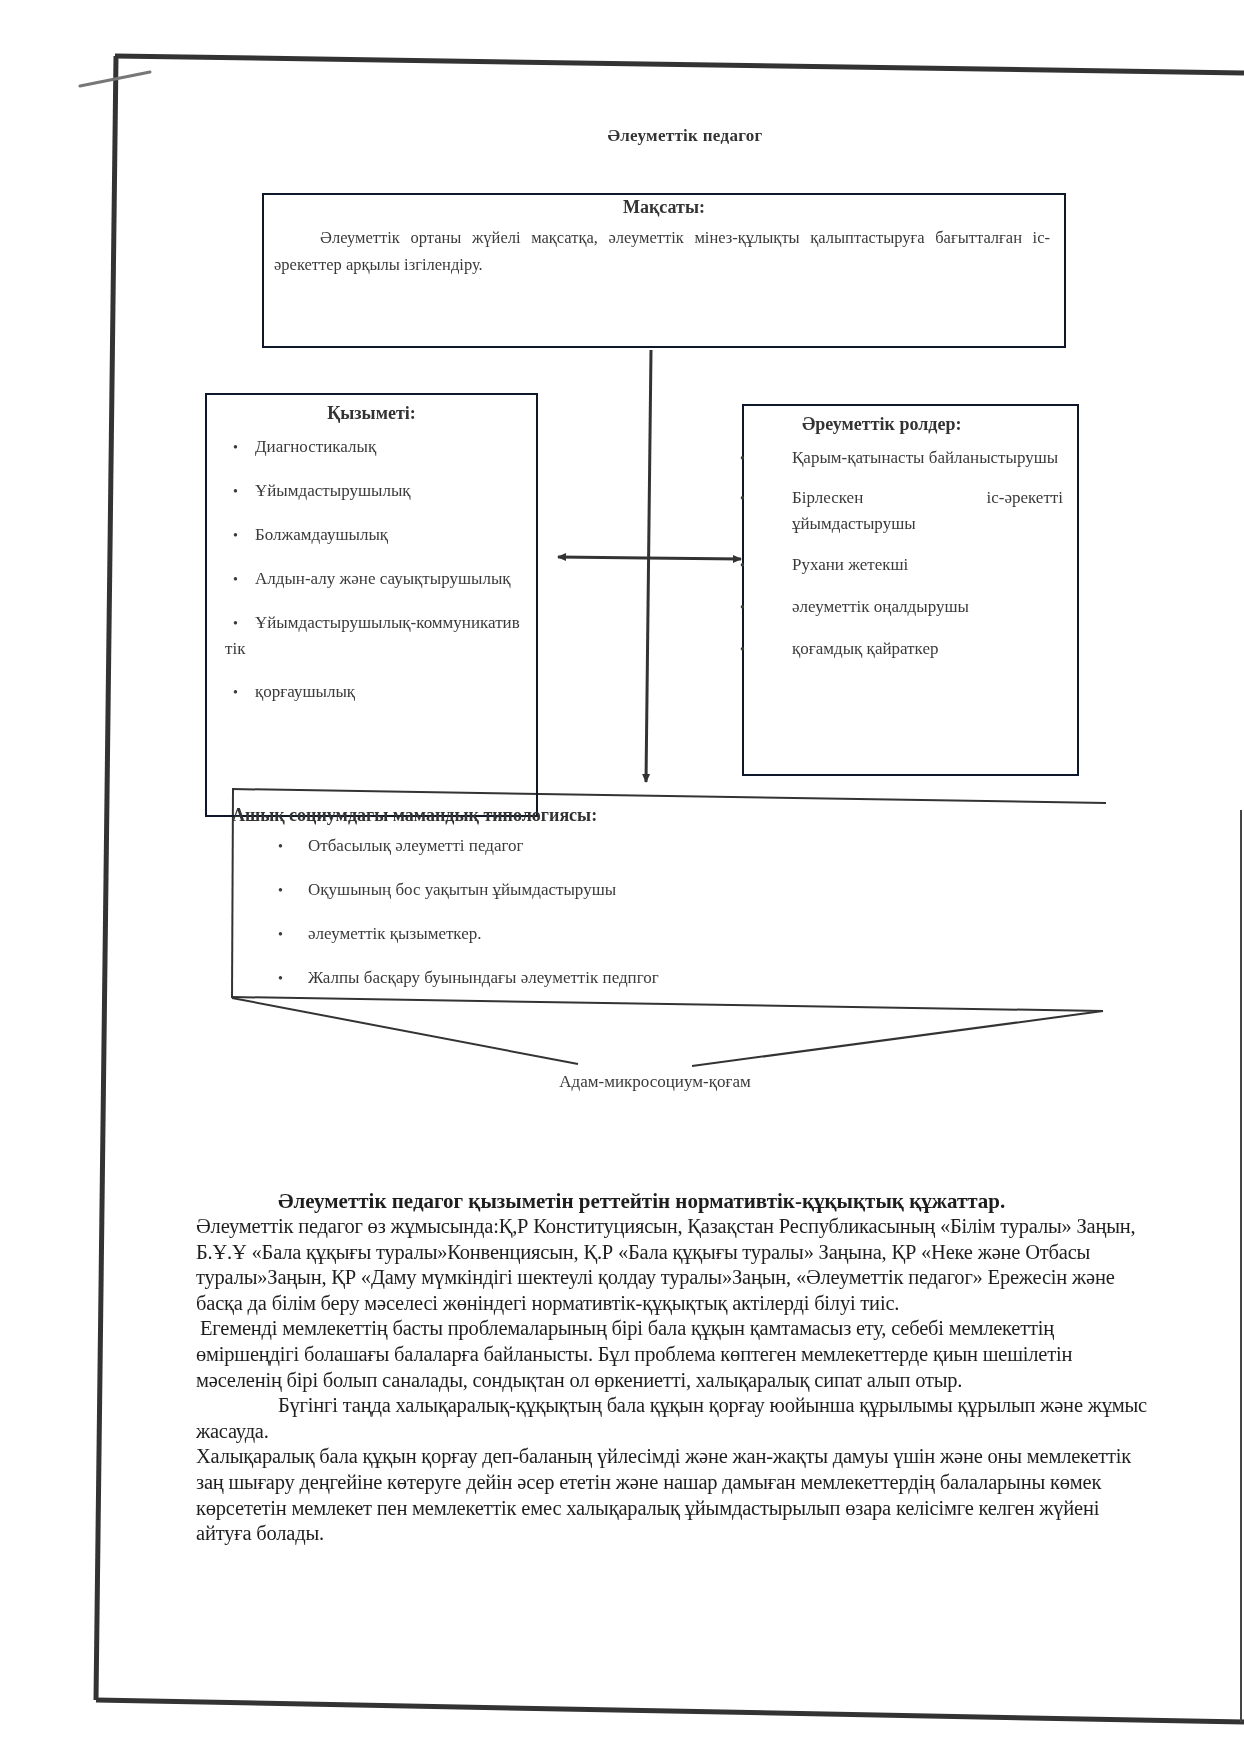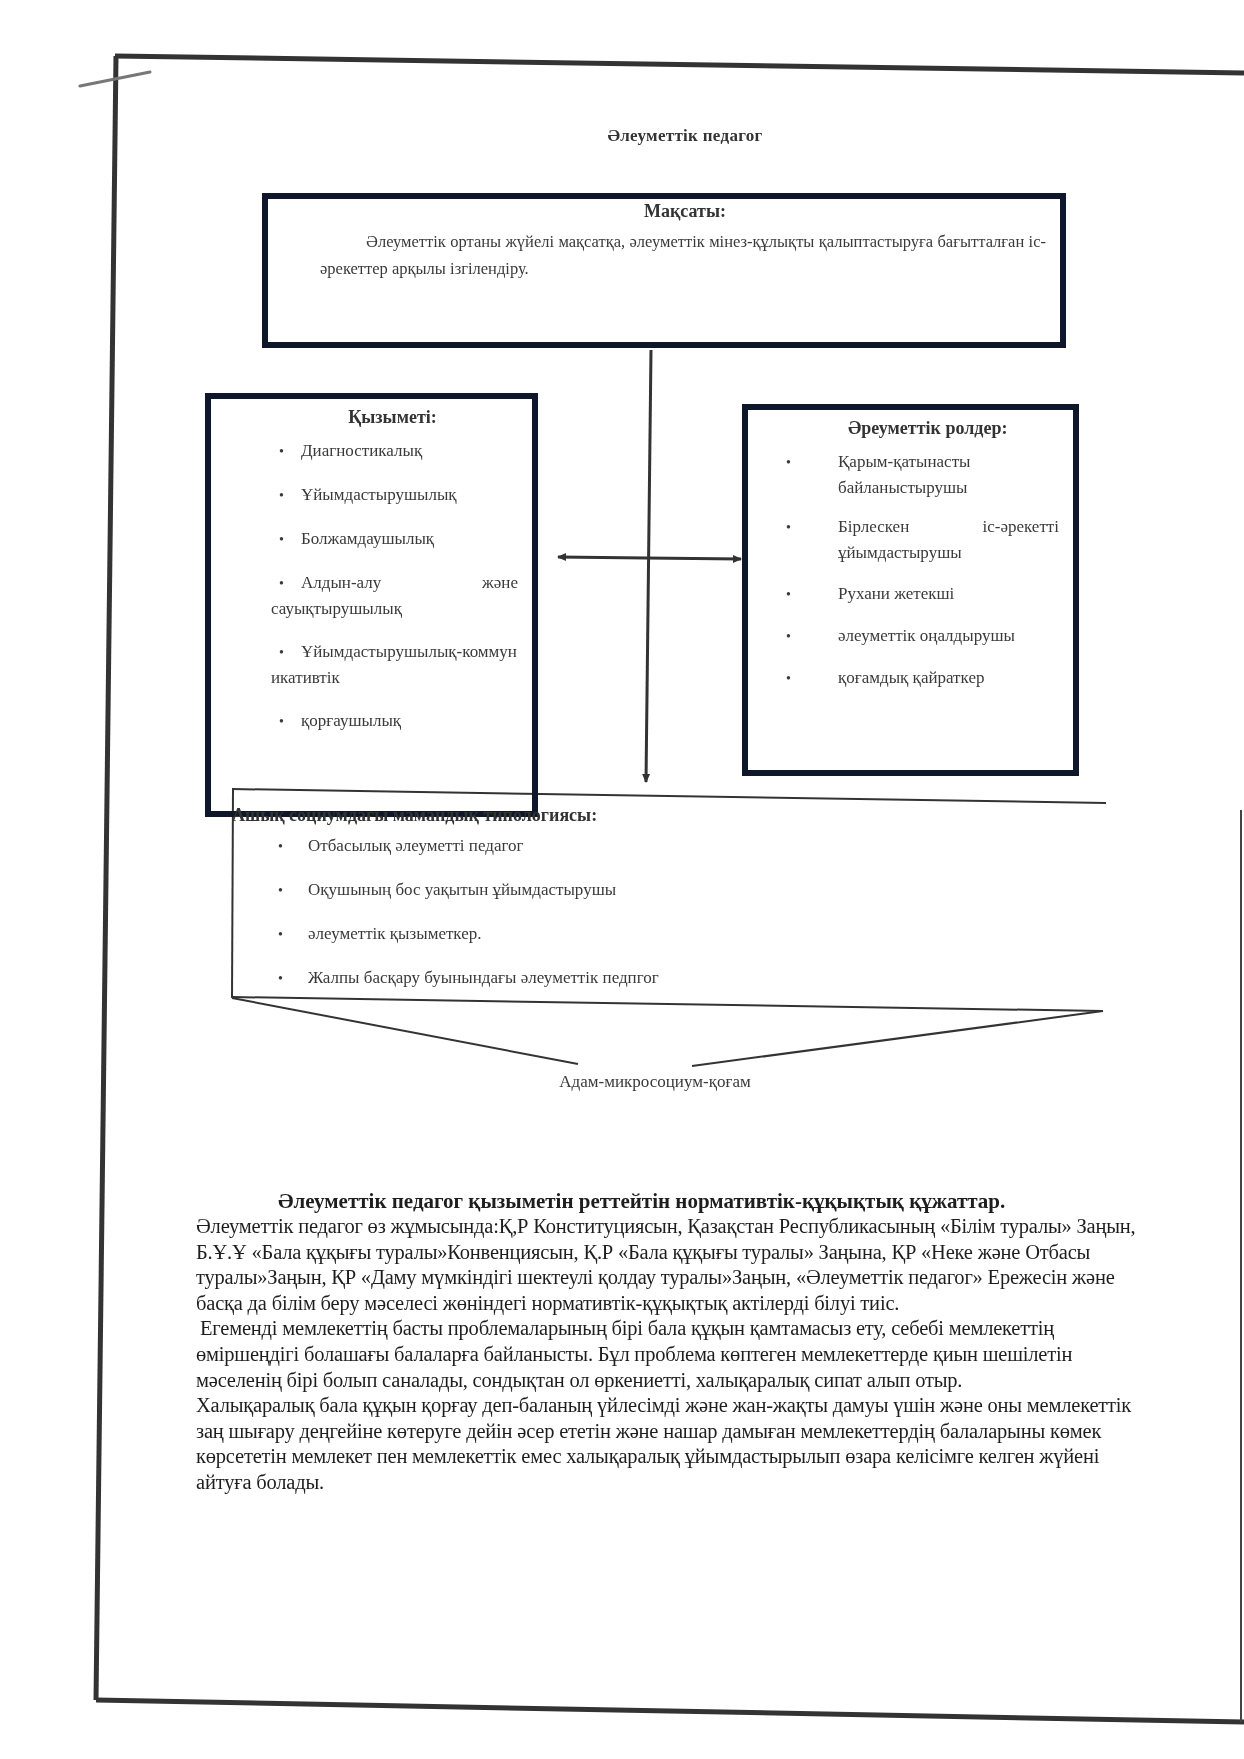--- a/index.html
+++ b/index.html
@@ -9,21 +9,21 @@
     font-family: "Liberation Serif", "DejaVu Serif", serif;
     color: #2a2a2a;
   }
   .abs { position: absolute; }
   .frame-svg { position: absolute; left: 0; top: 0; width: 1244px; height: 1759px; pointer-events: none; }
   .title {
     left: 8px; width: 1244px; top: 126px; text-align: center;
     font-weight: bold; font-size: 17px; letter-spacing: 0.3px; color: #333;
     padding-left: 110px; box-sizing: border-box;
   }
-  .box { border: 6px solid #0f172a; box-sizing: border-box; background: transparent; padding-left: 42px; }
+  .box { border: 2px solid #0f172a; box-sizing: border-box; background: transparent; }
   .goal-box { left: 262px; top: 193px; width: 804px; height: 155px; }
   .goal-heading { text-align: center; font-weight: bold; font-size: 18px; margin-top: 2px; color: #333; }
   .goal-text { font-size: 16.5px; line-height: 27px; margin: 6px 14px 0 10px; text-align: justify; text-indent: 46px; color: #3a3a3a; font-family: Liberation Serif, serif; }
   .func-box { left: 205px; top: 393px; width: 333px; height: 424px; }
   .roles-box { left: 742px; top: 404px; width: 337px; height: 372px; }
   .box-heading { text-align: center; font-weight: bold; font-size: 18px; margin-top: 8px; color: #333; }
   ul.blist { list-style: none; margin: 10px 0 0 0; padding: 0 14px 0 18px; }
   ul.blist li { font-size: 17px; line-height: 25px; margin-bottom: 18px; color: #3a3a3a; text-align: justify; }
   ul.blist li .bullet { display: inline-block; width: 30px; padding-left: 8px; box-sizing: border-box; font-size: 14px; }
   .roles-box ul.blist li { padding-left: 30px; text-indent: -30px; margin-bottom: 16px; }
@@ -110,14 +110,15 @@
     <li><span class="bullet">•</span><span>Жалпы басқару буынындағы әлеуметтік педпгог</span></li>
   </ul>
 </div>
 
 <div class="abs caption">Адам-микросоциум-қоғам</div>
 
 <div class="abs body-text">
   <div class="body-heading">Әлеуметтік педагог қызыметін реттейтін нормативтік-құқықтық құжаттар.</div>
   <p class="para">Әлеуметтік педагог өз жұмысында:Қ,Р Конституциясын, Қазақстан Республикасының «Білім туралы» Заңын, Б.Ұ.Ұ «Бала құқығы туралы»Конвенциясын, Қ.Р «Бала құқығы туралы» Заңына, ҚР «Неке және Отбасы туралы»Заңын, ҚР «Даму мүмкіндігі шектеулі қолдау туралы»Заңын, «Әлеуметтік педагог» Ережесін және басқа да  білім беру мәселесі жөніндегі нормативтік-құқықтық актілерді білуі тиіс.</p>
   <p class="para sp">Егеменді мемлекеттің басты проблемаларының бірі бала құқын қамтамасыз ету, себебі мемлекеттің өміршеңдігі болашағы балаларға байланысты. Бұл проблема көптеген мемлекеттерде қиын шешілетін мәселенің бірі болып саналады, сондықтан ол өркениетті, халықаралық сипат алып отыр.</p>
+  <p class="para indent">Бүгінгі таңда халықаралық-құқықтың бала құқын қорғау юойынша құрылымы құрылып және жұмыс жасауда.</p>
   <p class="para">Халықаралық бала құқын қорғау деп-баланың үйлесімді және жан-жақты дамуы үшін және оны мемлекеттік заң шығару деңгейіне көтеруге дейін әсер ететін және нашар дамыған мемлекеттердің балаларыны көмек көрсететін мемлекет пен мемлекеттік емес халықаралық ұйымдастырылып өзара келісімге келген жүйені айтуға болады.</p>
 </div>
 
 </body></html>

